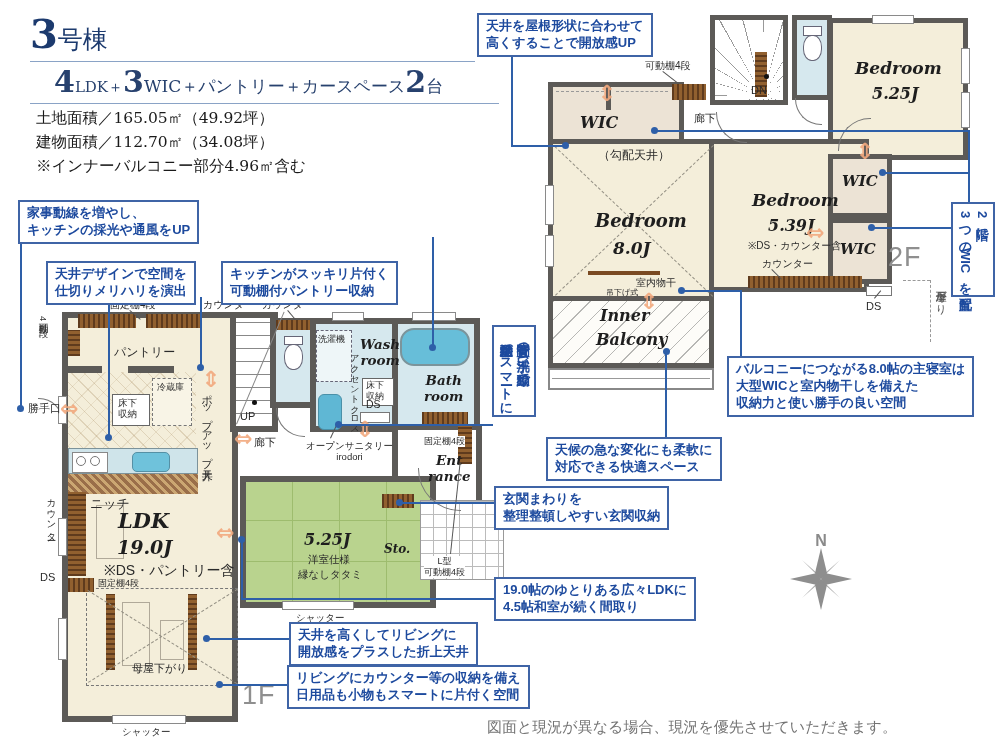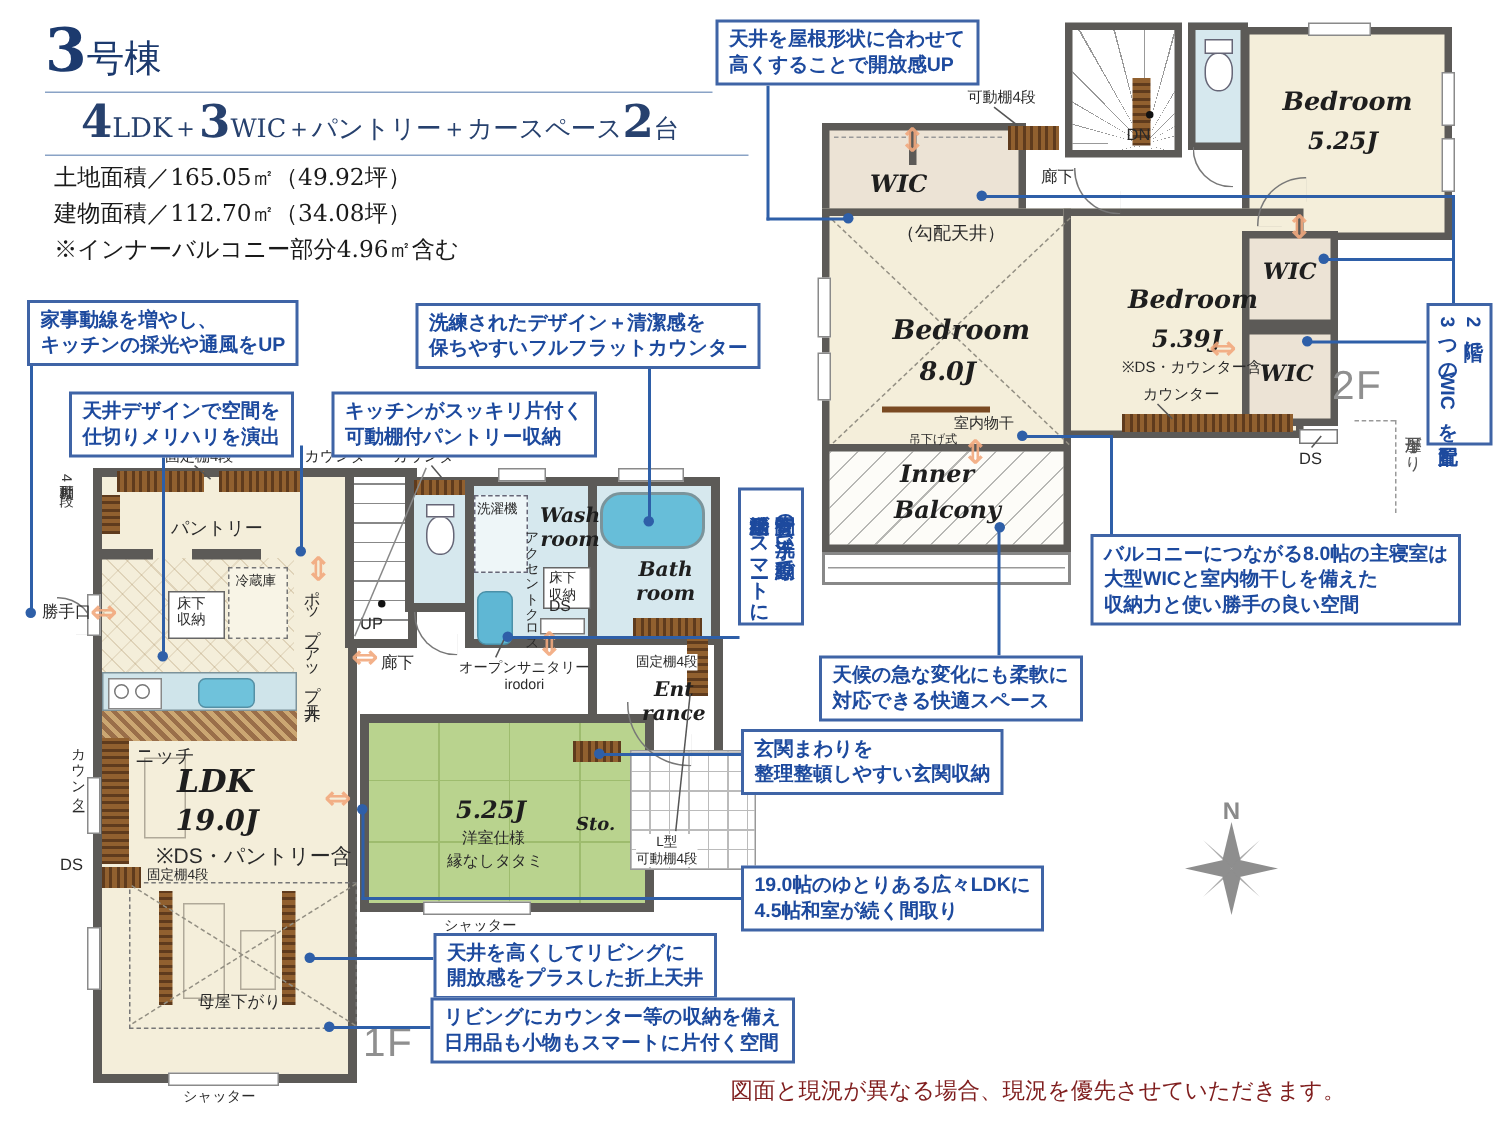--- a/index.html
+++ b/index.html
@@ -51,21 +51,21 @@
 </style>
 </head>
 <body>
 
 <div class="page">
 
   <div class="l hdr-serif" style="left:30px;top:10px;width:445px;border-bottom:1px solid #8aa3c6;padding-bottom:4px;color:#1c3a6e;">
     <span style="font-size:40px;font-weight:bold;">3</span><span style="font-size:25px;">号棟</span>
   </div>
   <div class="l hdr-serif" style="left:30px;top:62px;width:445px;border-bottom:1px solid #8aa3c6;padding:2px 0 4px 24px;color:#27416e;">
-    <span style="font-size:30px;font-weight:bold;">4</span><span style="font-size:18px;">LDK＋</span><span style="font-size:30px;font-weight:bold;">3</span><span style="font-size:17px;">WIC＋パントリー＋カースペース</span><span style="font-size:30px;font-weight:bold;">2</span><span style="font-size:17px;">台</span>
+    <span style="font-size:30px;font-weight:bold;">4</span><span style="font-size:15px;">LDK＋</span><span style="font-size:30px;font-weight:bold;">3</span><span style="font-size:17px;">WIC＋パントリー＋カースペース</span><span style="font-size:30px;font-weight:bold;">2</span><span style="font-size:17px;">台</span>
   </div>
   <div class="l hdr-serif" style="left:36px;top:106px;font-size:15.5px;color:#1a1a1a;line-height:1.55;">
     <div>土地面積／165.05㎡（49.92坪）</div>
     <div>建物面積／112.70㎡（34.08坪）</div>
     <div>※インナーバルコニー部分4.96㎡含む</div>
   </div>
 
   <div class="room2 beige" style="left:548px;top:82px;width:136px;height:62px;"></div>
   <div class="l" style="left:556px;top:91px;width:48px;border-top:1px dashed #999;z-index:7;"></div>
   <div class="l" style="left:616px;top:91px;width:52px;border-top:1px dashed #999;z-index:7;"></div>
@@ -249,22 +249,20 @@
   <div class="lbl" style="left:298px;top:568px;font-size:10.5px;">縁なしタタミ</div>
   <div class="win" style="left:282px;top:601px;width:70px;height:7px;"></div>
   <div class="lbl" style="left:296px;top:612px;font-size:9.5px;">シャッター</div>
 
   <div class="tag" style="left:242px;top:680px;">1F</div>
 
   <div class="callout" style="left:18px;top:200px;">家事動線を増やし、
 キッチンの採光や通風をUP</div>
   <div class="callout" style="left:477px;top:13px;">天井を屋根形状に合わせて
 高くすることで開放感UP</div>
-  <div class="callout" style="left:277px;top:202px;">洗練されたデザイン＋清潔感を
-保ちやすいフルフラットカウンター</div>
   <div class="callout" style="left:46px;top:261px;">天井デザインで空間を
 仕切りメリハリを演出</div>
   <div class="callout" style="left:221px;top:261px;font-family:Liberation Serif, serif;">キッチンがスッキリ片付く
 可動棚付パントリー収納</div>
   <div class="callout vert" style="left:492px;top:325px;">玄関直行の手洗い動線で
 生活動線がスマートに</div>
   <div class="callout vert" style="left:951px;top:202px;">2階に
 3つのWICを配置</div>
   <div class="callout" style="left:727px;top:356px;">バルコニーにつながる8.0帖の主寝室は
 大型WICと室内物干しを備えた
@@ -346,15 +344,15 @@
       <polygon points="16,32 32,46 35,51 26,42"></polygon>
     </g>
     <g fill="#8e8e8e">
       <polygon points="35,20 41,45 35,51 29,45"></polygon>
       <polygon points="35,82 41,57 35,51 29,57"></polygon>
       <polygon points="4,51 31,45 35,51 31,57"></polygon>
       <polygon points="66,51 39,45 35,51 39,57"></polygon>
     </g>
   </svg>
 
-  <div class="l" style="left:487px;top:718px;font-size:15px;color:#7f1d1d;">図面と現況が異なる場合、現況を優先させていただきます。</div>
+  <div class="l" style="left:487px;top:718px;font-size:15px;color:#737373;">図面と現況が異なる場合、現況を優先させていただきます。</div>
 
 </div>
 
 </body></html>

